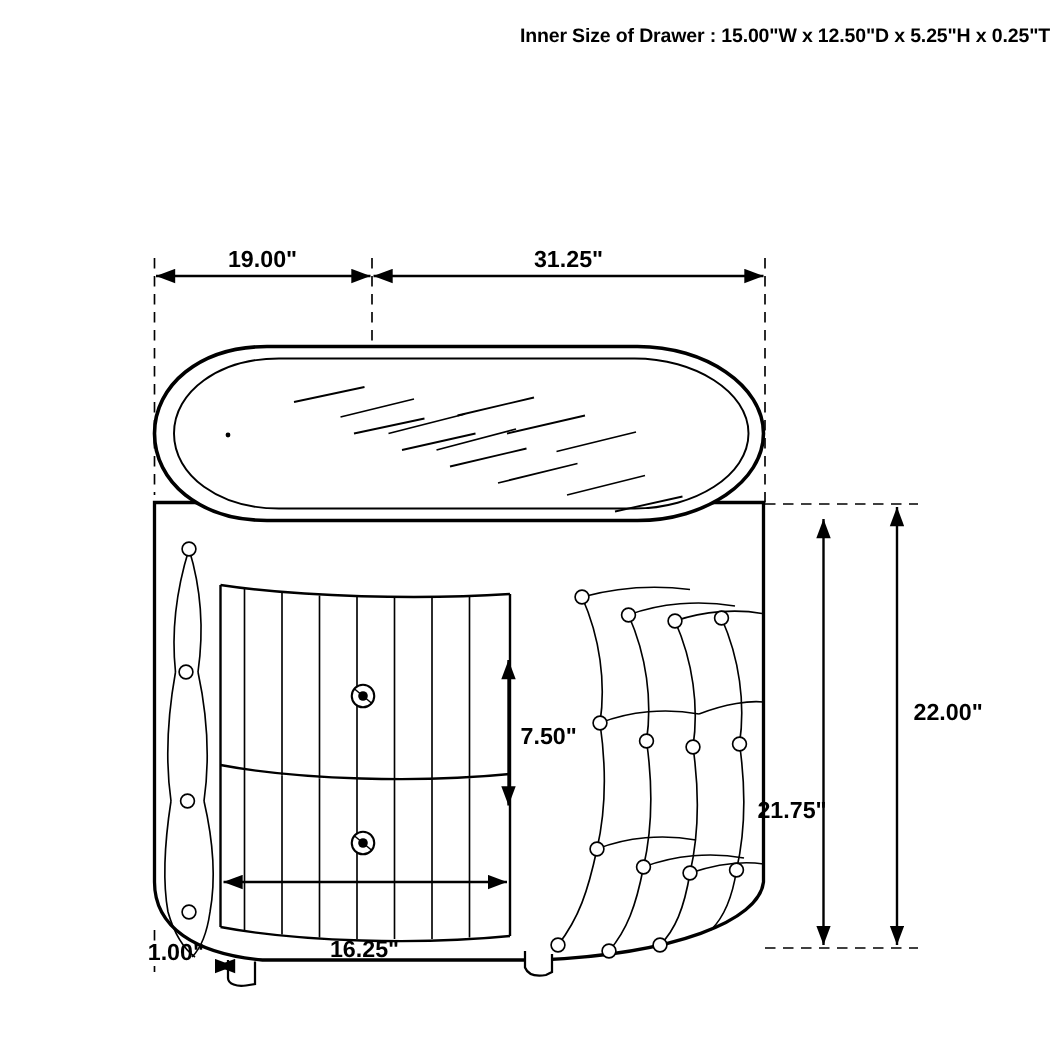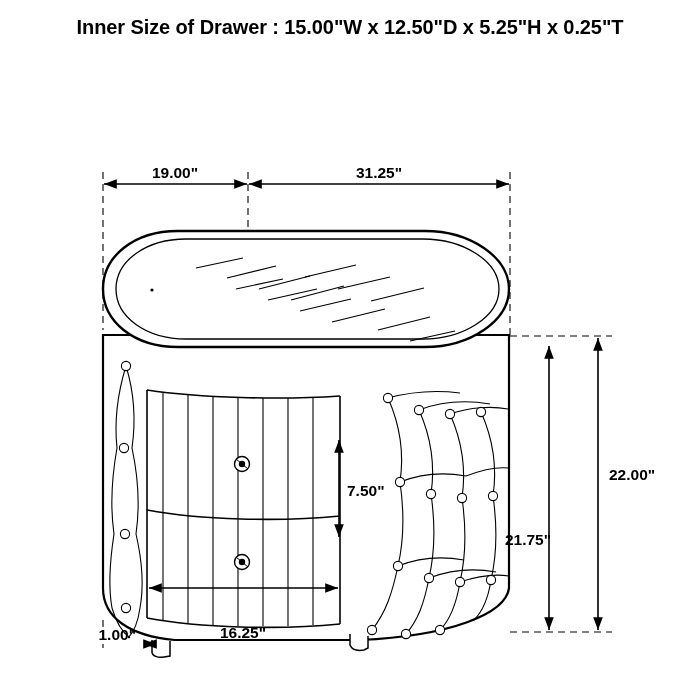--- a/index.html
+++ b/index.html
@@ -13,22 +13,22 @@
     height: 700px;
     background: #ffffff;
     font-family: "Liberation Sans", sans-serif;
     overflow: hidden;
   }
   #title {
     position: absolute;
     top: 16px;
     left: 0;
     width: 700px;
-    text-align: center;
-    font-size: 20px;
+    text-align: right;
+    font-size: 13px;
     font-weight: bold;
     color: #000000;
     letter-spacing: -0.1px;
   }
   svg#diagram {
     position: absolute;
     top: 0;
     left: 0;
     width: 700px;
     height: 700px;

